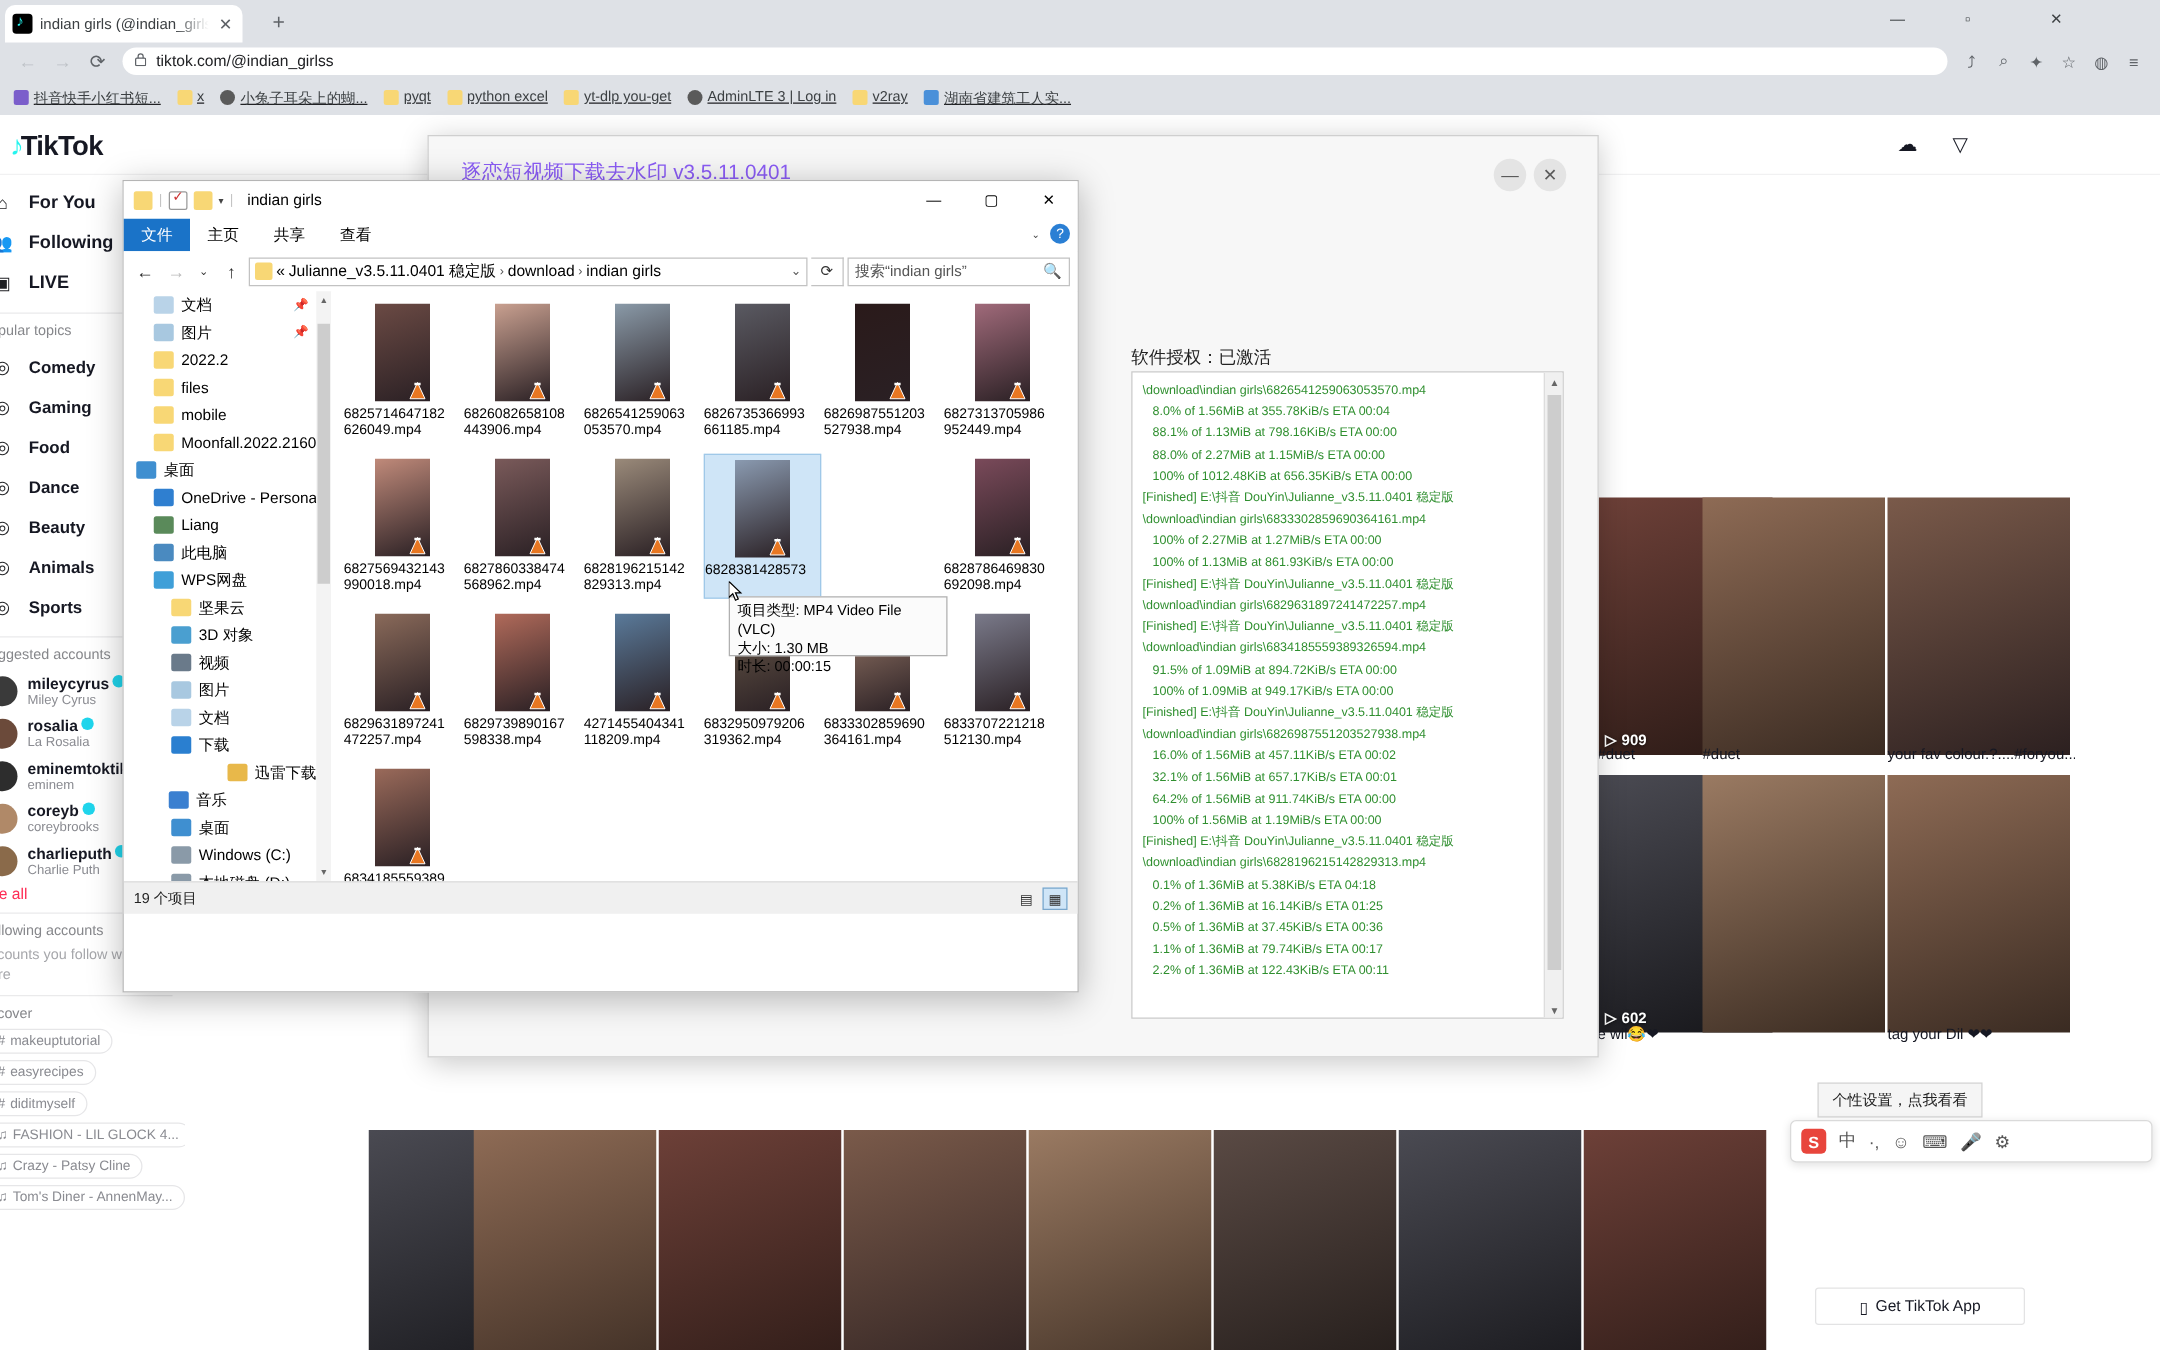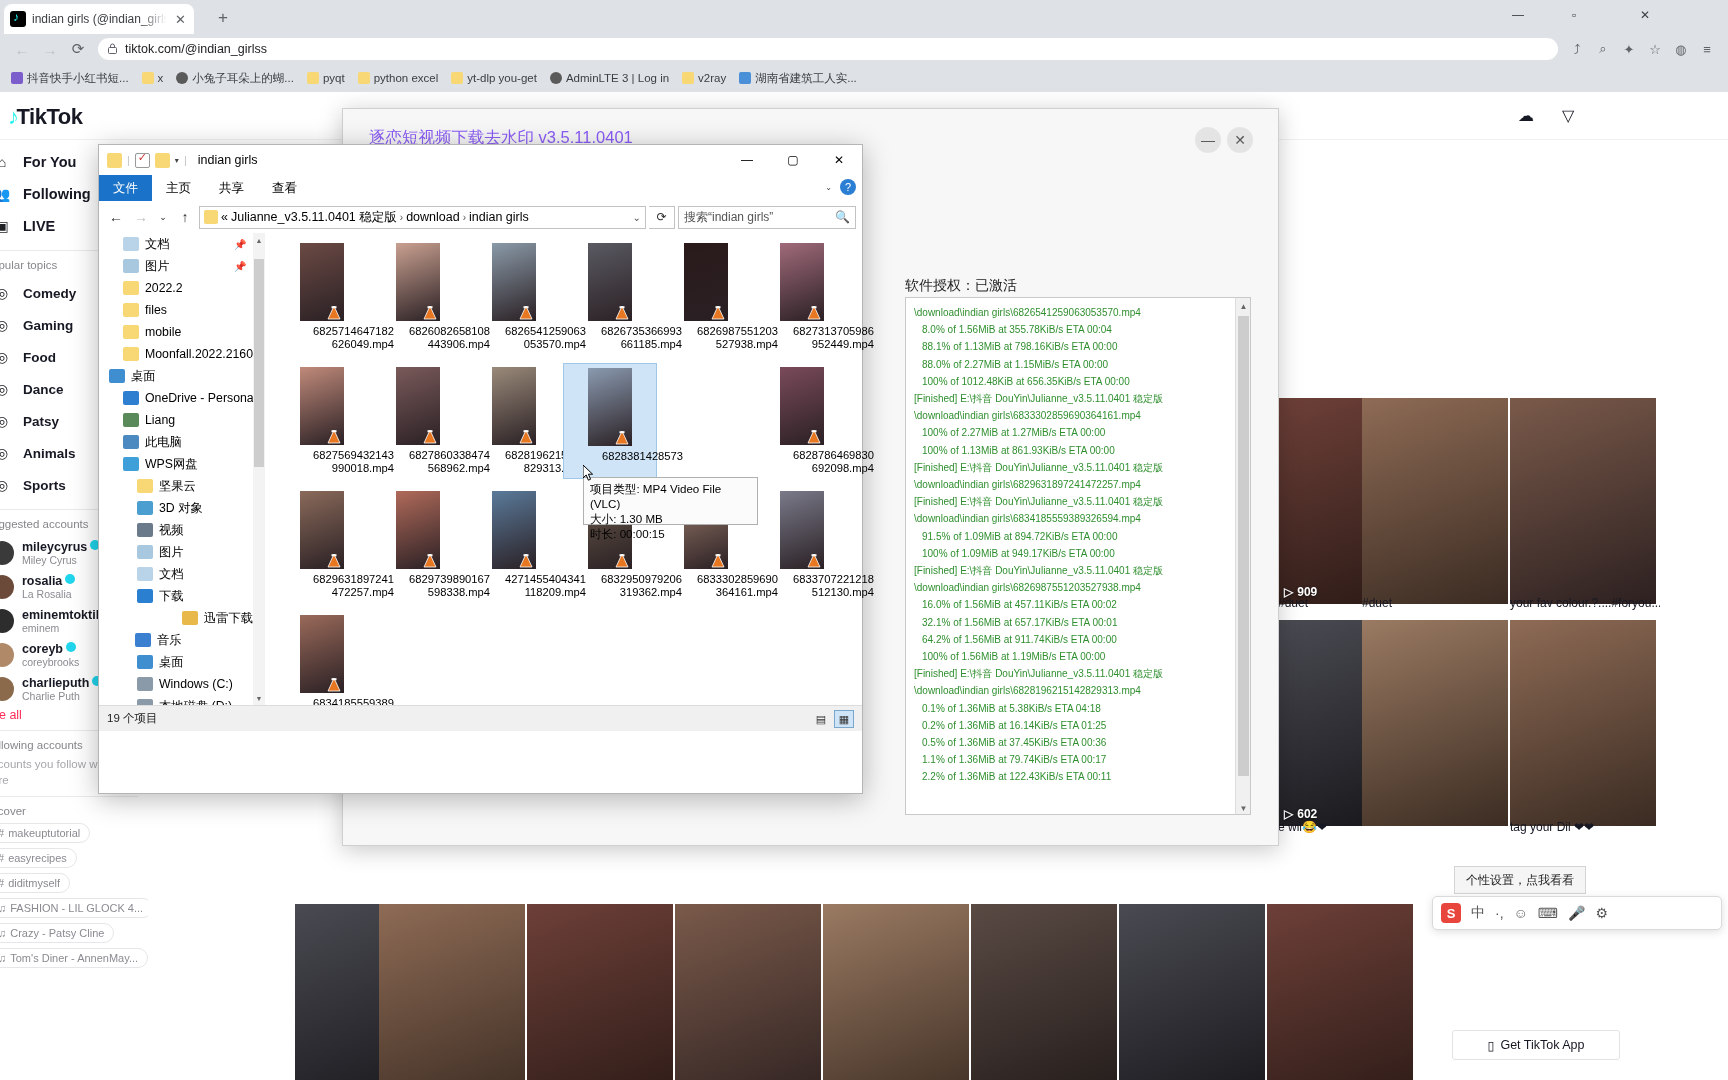--- a/index.html
+++ b/index.html
@@ -33,21 +33,21 @@
   .nav-btn { width:28px; height:24px; display:flex; align-items:center; justify-content:center; font-size:15px; color:#5f6368; }
   .nav-btn.dim { color:#bdc1c6; }
   .omnibox {
     flex:1 1 auto; height:22px; background:#fff; border-radius:11px;
     display:flex; align-items:center; padding:0 10px; gap:8px; margin:0 6px;
   }
   .lock-icon { font-size:10px; color:#5f6368; }
   .omni-url { font-size:12.5px; color:#202124; }
   .tb-icon { width:26px; height:24px; display:flex; align-items:center; justify-content:center; font-size:13px; color:#5f6368; }
 
-  .bookmarks { position:absolute; left:0; top:64px; width:1728px; height:28px; display:flex; align-items:center; padding:0 6px; gap:3px; }
+  .bookmarks { position:absolute; left:0; top:64px; width:1728px; height:28px; display:flex; align-items:center; padding:0 6px; gap:3px;text-decoration:underline; }
   .bm { display:flex; align-items:center; gap:4px; padding:2px 5px; border-radius:4px; font-size:11.5px; color:#3c4043; white-space:nowrap; }
   .bm-ico { width:12px; height:12px; flex:0 0 auto; border-radius:2px; }
   .bm-ico.folder { background:#f8d775; }
   .bm-ico.globe { background:#5a5a5a; border-radius:50%; }
   .bm-ico.blue { background:#4a90d9; }
   .bm-ico.purple { background:#7b5ecb; border-radius:2px; }
 
   
   .page { position:absolute; left:0; top:92px; width:1728px; height:988px; background:#fff; overflow:hidden; }
   .tt-header { position:absolute; left:0; top:0; width:1728px; height:48px; background:#fff; border-bottom:1px solid #f1f1f2; }
@@ -135,21 +135,21 @@
   .ex-pin { position:absolute; right:6px; font-size:10px; color:#777; }
   .ex-treescroll { position:absolute; left:154px; top:0; width:12px; height:472px; background:#f3f3f3; }
   .ex-treescroll .th { position:absolute; left:1px; top:26px; width:10px; height:208px; background:#cdcdcd; }
   .ex-treescroll .a { position:absolute; left:0; width:12px; height:14px; font-size:7px; color:#666; display:flex; align-items:center; justify-content:center; }
 
   .ex-files { position:absolute; left:166px; top:0; width:597px; height:472px; background:#fff; }
   .fitem { position:absolute; width:94px; }
   .fitem.sel { background:#cfe5f7; border:1px solid #9fc8e8; }
   .fthumb { position:absolute; left:50%; transform:translateX(-50%); top:4px; width:44px; height:78px; background:#777; overflow:hidden; }
   .vlc { position:absolute; right:2px; bottom:1px; width:16px; height:15px; }
-  .fname { position:absolute; left:0; top:86px; width:94px; text-align:right; font-size:11.2px; color:#000; line-height:13px;margin-left:25px; }
+  .fname { position:absolute; left:0; top:86px; width:94px; text-align:left; font-size:11.2px; color:#000; line-height:13px; }
 
   .ex-status { position:absolute; left:0; top:560px; width:763px; height:26px; background:#f0f0f0; border-top:1px solid #dcdcdc; display:flex; align-items:center; padding:0 8px; }
   .ex-status-txt { font-size:11.5px; color:#222; }
   .ex-viewbtns { position:absolute; right:8px; top:4px; display:flex; gap:3px; }
   .ex-vb { width:20px; height:18px; border:1px solid transparent; display:flex; align-items:center; justify-content:center; font-size:11px; color:#333; }
   .ex-vb.on { border-color:#7aa7cc; background:#cfe5f7; }
 
   
   .tooltip { position:absolute; left:583px; top:477px; width:175px; height:48px; background:#fbfbfb;
     border:1px solid #b0b0b0; padding:3px 6px; font-size:11.6px; color:#000; line-height:15px; z-index:60; }
@@ -311,21 +311,21 @@
       <div class="tt-nav-item">
         <span class="tt-nav-ico">◎</span>
         <span class="tt-nav-label" style="font-size:13.5px">Food</span>
       </div>
       <div class="tt-nav-item">
         <span class="tt-nav-ico">◎</span>
         <span class="tt-nav-label" style="font-size:13.5px">Dance</span>
       </div>
       <div class="tt-nav-item">
         <span class="tt-nav-ico">◎</span>
-        <span class="tt-nav-label" style="font-size:13.5px">Patsy</span>
+        <span class="tt-nav-label" style="font-size:13.5px">Beauty</span>
       </div>
       <div class="tt-nav-item">
         <span class="tt-nav-ico">◎</span>
         <span class="tt-nav-label" style="font-size:13.5px">Animals</span>
       </div>
       <div class="tt-nav-item">
         <span class="tt-nav-ico">◎</span>
         <span class="tt-nav-label" style="font-size:13.5px">Sports</span>
       </div>
       <div class="tt-sep"></div>

